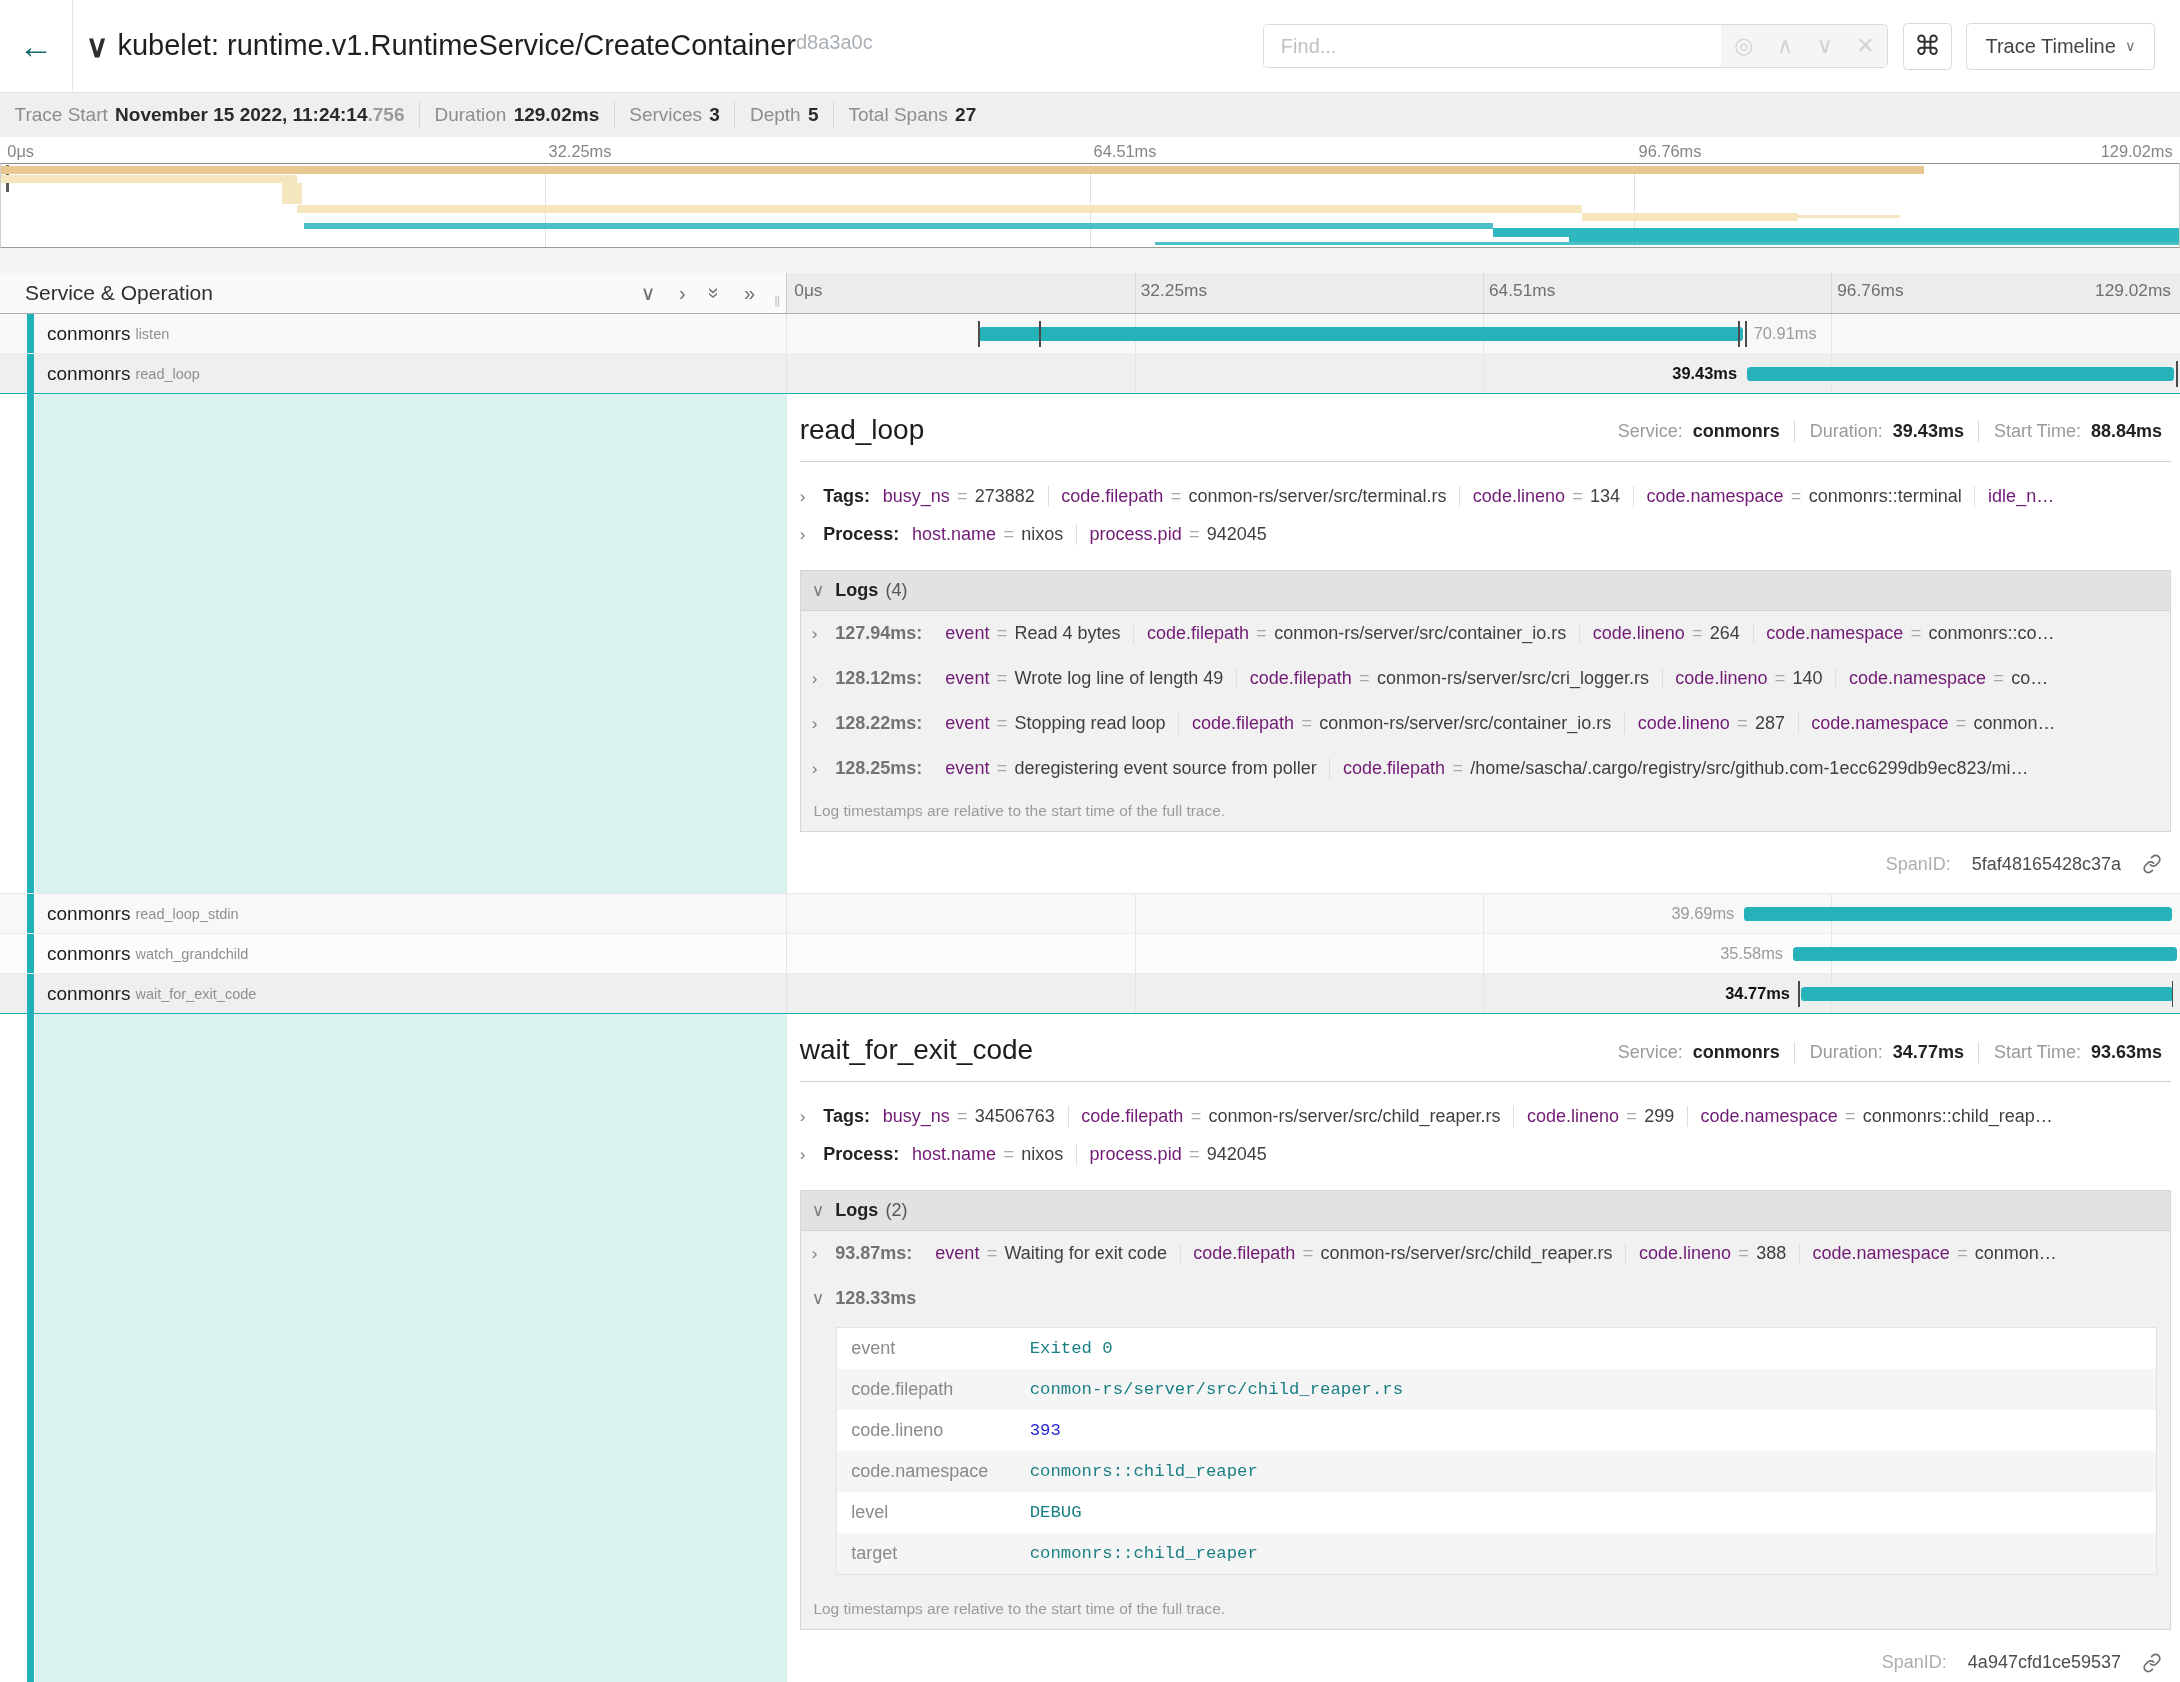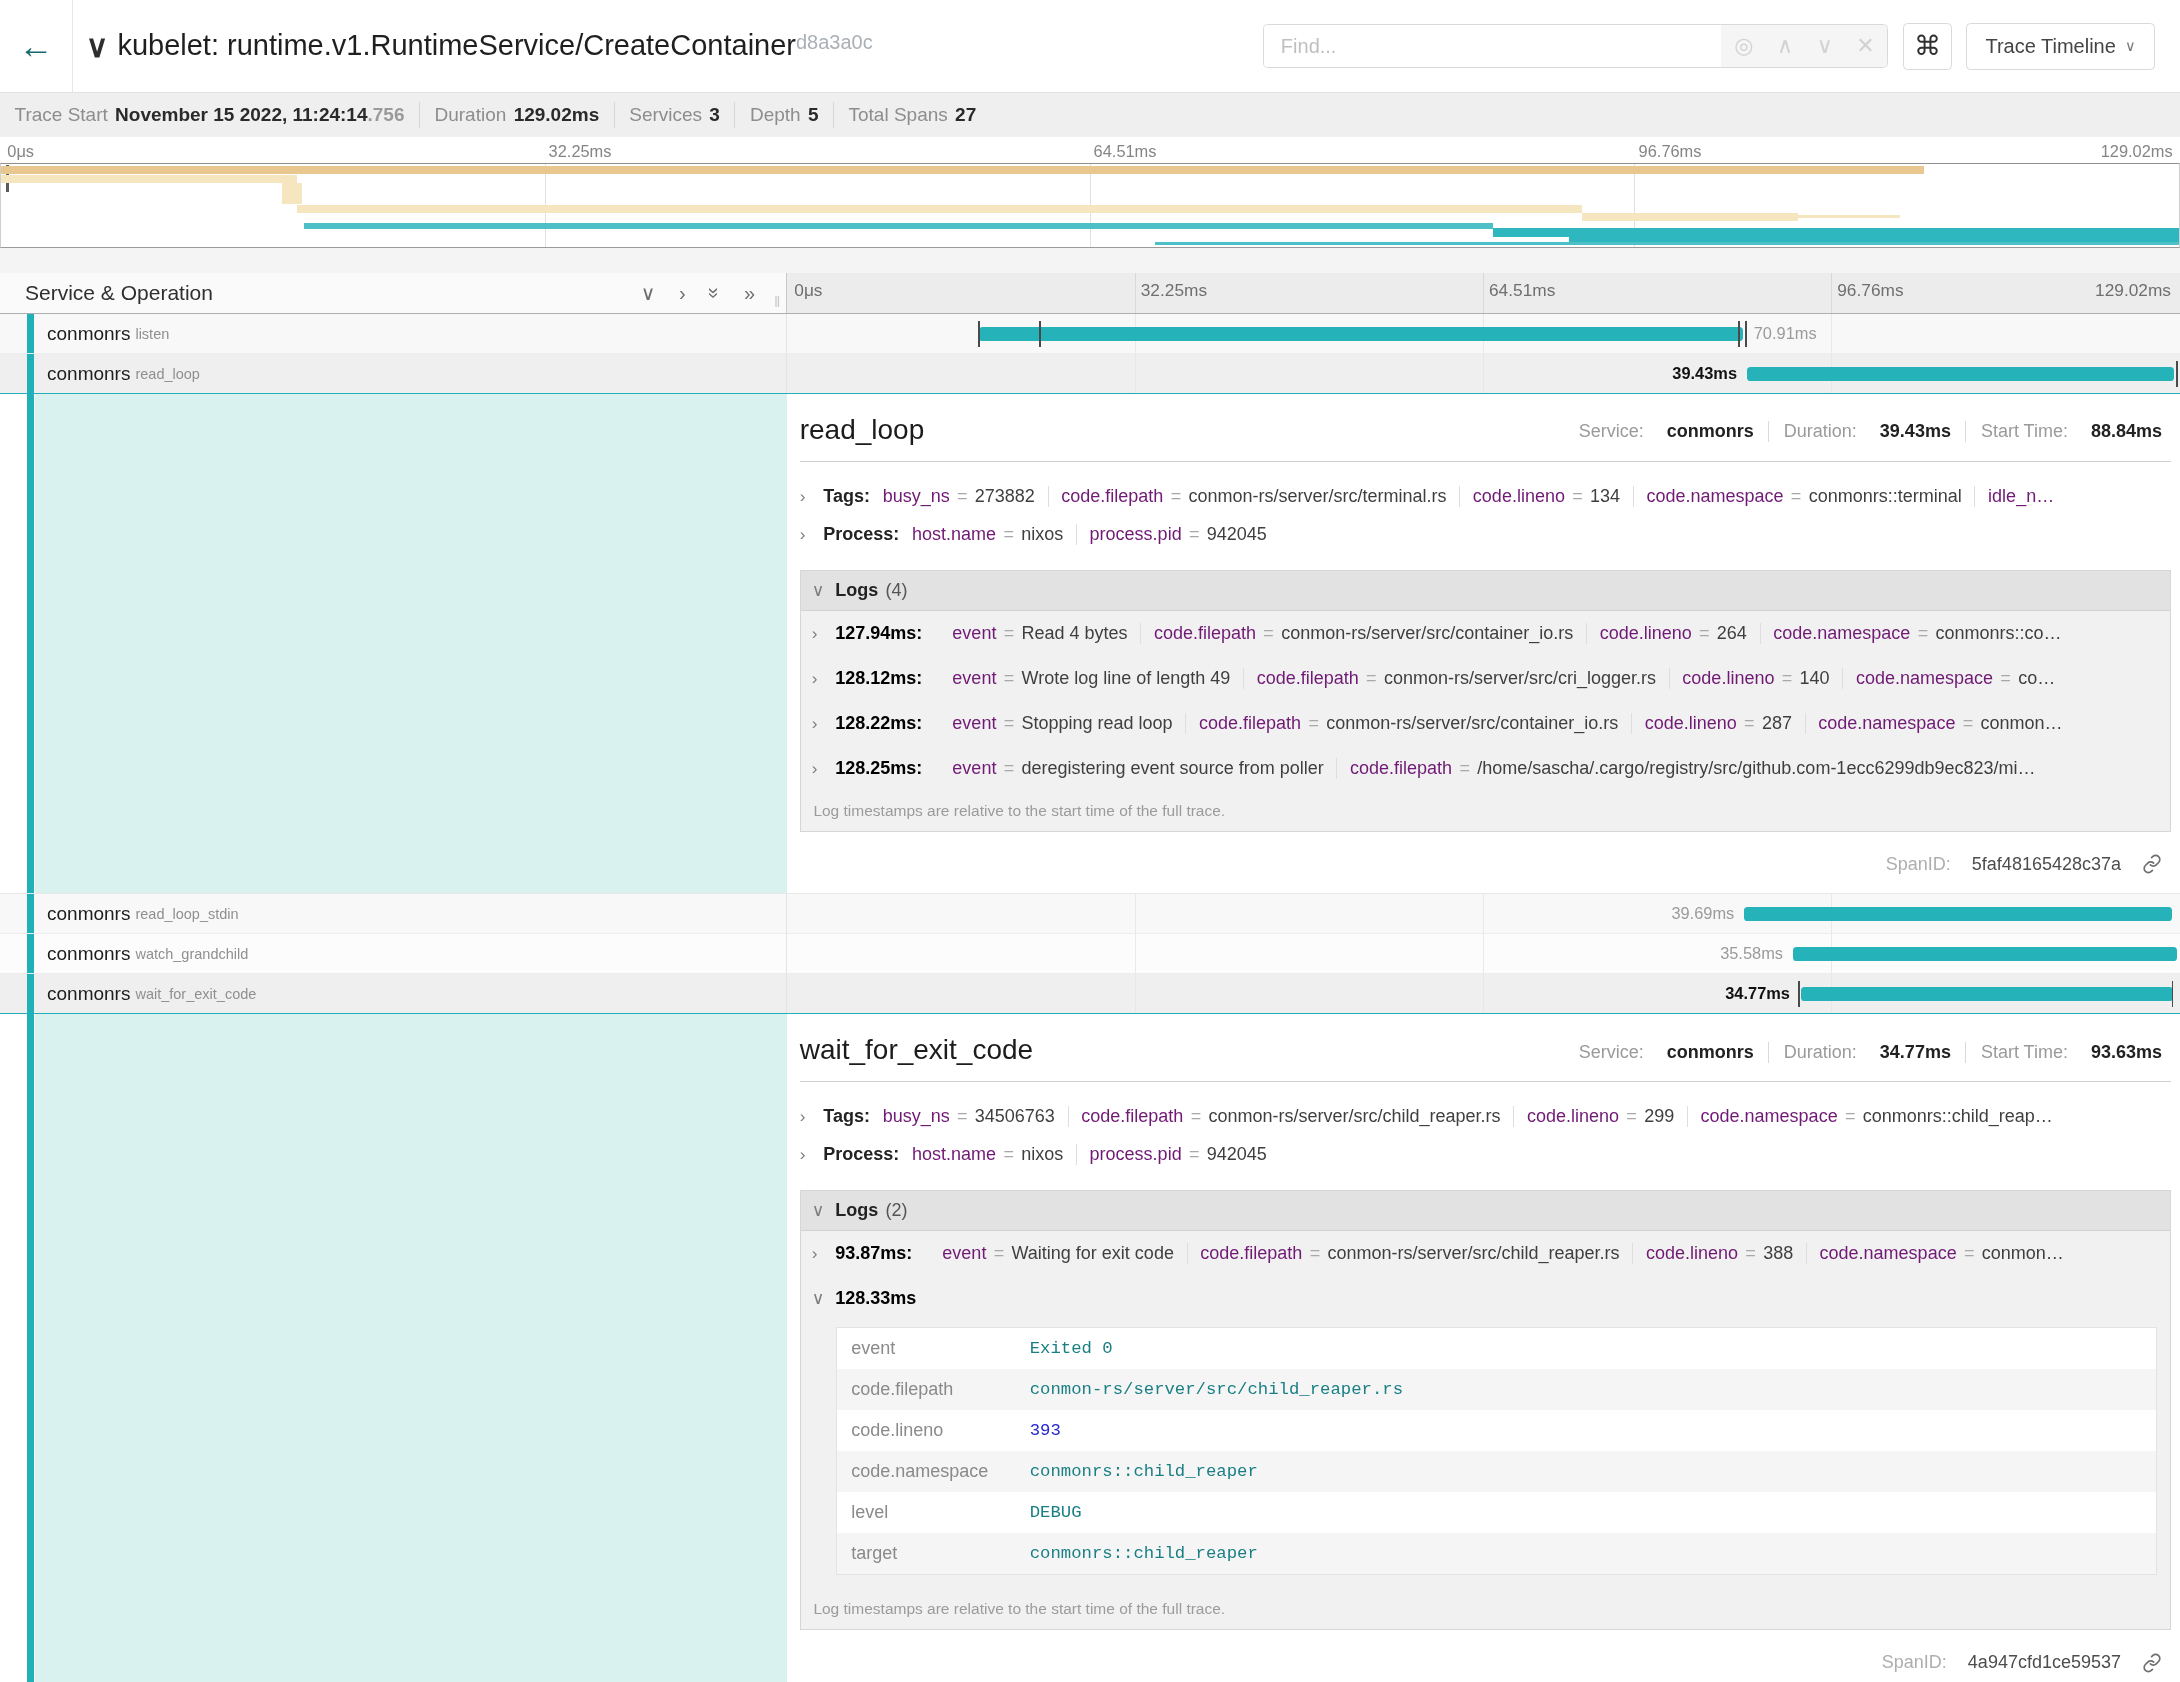--- a/index.html
+++ b/index.html
@@ -76,38 +76,38 @@
   .srow.selected .dur { color:#111; font-weight:700; }
 
   
   .drow { display:flex; border-bottom:0.9px solid #e8e8e8; }
   .drow-left { position:relative; width:787px; flex-shrink:0; }
   .teal-fill { position:absolute; left:35px; top:0; bottom:0; right:0; background:#d9f1ef; }
   .drow-right { flex:1; background:#fff; padding:20px 9px 11px 12.7px; }
   .dhead { display:flex; align-items:flex-end; justify-content:space-between; padding-right:9px; }
   .dtitle { font-size:28px; font-weight:400; color:#1c1c1c; }
   .dmeta { display:flex; align-items:center; font-size:18px; padding-bottom:3.6px; }
-  .mitem { padding:0 14.5px; border-right:0.9px solid #d9d9d9; display:flex; gap:23px; align-items:center;justify-content:space-between; }
+  .mitem { padding:0 14.5px; border-right:0.9px solid #d9d9d9; display:flex; gap:10px; align-items:center;justify-content:space-between; }
   .mitem:last-child { border-right:none; padding-right:0; }
   .ml { color:#9a9a9a; }
   .mv { color:#222; font-weight:700; }
   .dsep { height:0.9px; background:#cfcfcf; margin:14.5px 0 16.4px 0; }
   .kvline { display:flex; align-items:center; min-height:38px; font-size:18px; cursor:pointer; overflow:hidden; white-space:nowrap; }
   .chev { color:#7d7d7d; font-size:17.3px; width:23.6px; flex-shrink:0; text-align:left; }
   .kv-title { font-weight:700; color:#222; margin-right:12.7px; }
   .chip { padding:0 12.7px; border-left:0.9px solid #dedede; display:inline-flex; gap:7.3px; align-items:center; white-space:nowrap; }
   .chip.first { border-left:none; padding-left:0; }
   .ck { color:#701a75; } .ceq { color:#a8a8a8; } .cv { color:#3f3f3f; }
 
   .logsbox { margin:16.4px 0 9px 0; border:0.9px solid #d6d6d6; background:#f1f1f1; }
   .logs-head { display:flex; align-items:center; background:#e2e2e2; border-bottom:0.9px solid #d2d2d2; padding:9px 11px; font-size:18px; cursor:pointer; }
   .logs-title { font-weight:700; color:#222; margin-right:7.3px; }
   .lcount { color:#555; }
   .logrow { display:flex; align-items:center; padding:0 11px; min-height:45px; font-size:18px; cursor:pointer; overflow:hidden; white-space:nowrap; }
-  .ltime { font-weight:700; color:#000000; margin-right:30px; }
+  .ltime { font-weight:700; color:#737373; margin-right:23px; }
   .logs-foot { padding:11px 12.7px; font-size:15.5px; color:#9b9b9b; }
   .kvtable { margin:5.5px 12.7px 14.5px 35px; background:#fff; border:0.9px solid #e3e3e3; }
   .kvrow { display:flex; min-height:41px; align-items:center; }
   .kvrow:nth-child(even) { background:#f5f5f5; }
   .kvk { width:193px; flex-shrink:0; padding:0 14.5px; font-size:18px; color:#8a8a8a; }
   .kvv { font-family:"Liberation Mono","DejaVu Sans Mono",monospace; font-size:17.3px; color:#197f84; }
   .kvv.num { color:#2525d2; }
 
   .spanid-row { display:flex; justify-content:flex-end; align-items:center; gap:21px; padding:12.7px 9px 7.3px 0; font-size:18px; }
   .sid-l { color:#aeaeae; }

